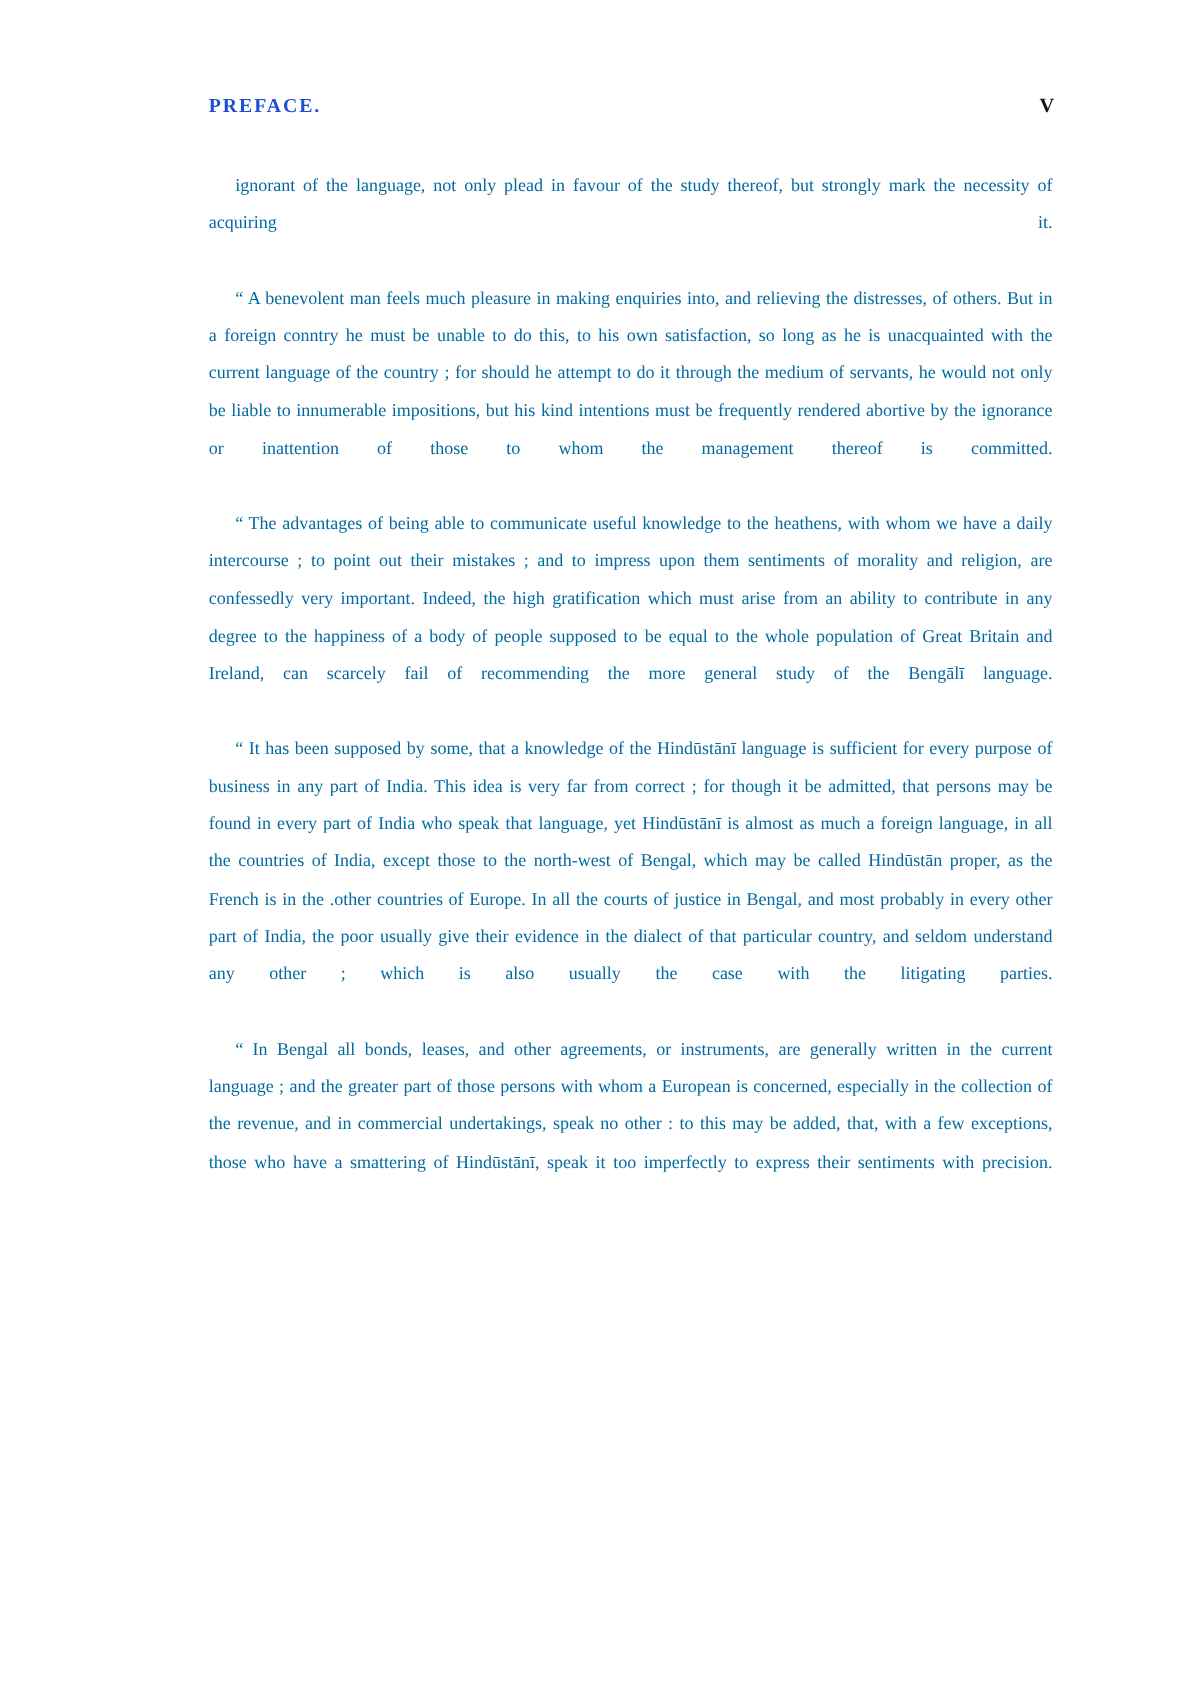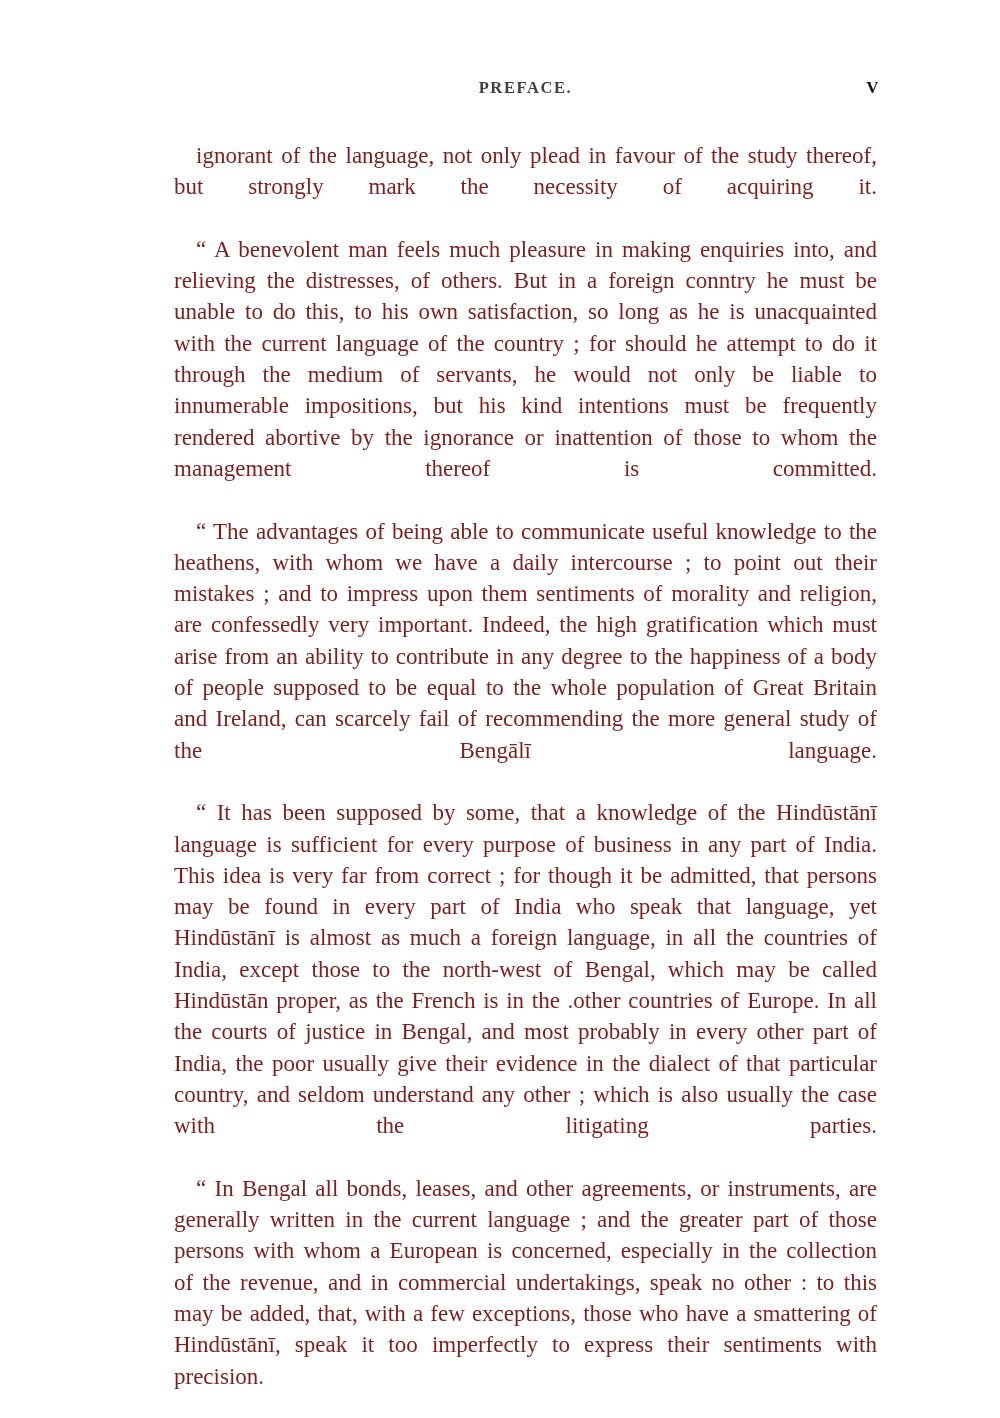--- a/index.html
+++ b/index.html
@@ -31,25 +31,25 @@
     left: 174px;
     top: 78px;
     width: 703px;
     height: 26px;
   }
   .running-head-title {
     position: absolute;
     left: 0;
     top: 0;
     width: 703px;
-    text-align: center;
+    text-align: left;
     font-size: 16.5px;
     letter-spacing: 1.6px;
     font-weight: 600;
-    color: #404040;
+    color: #1d4ed8;
   }
   .running-head-folio {
     position: absolute;
     right: -2px;
     top: 0;
     font-size: 17px;
     font-weight: 700;
     letter-spacing: 0.5px;
     color: #141414;
   }
@@ -58,26 +58,26 @@
   .textblock {
     position: absolute;
     left: 174px;
     top: 140px;
     width: 703px;
   }
 
   p.para {
     margin: 0;
     padding: 0;
-    font-size: 23px;
+    font-size: 15px;
     line-height: 31.3px;
     text-align: justify;
     text-justify: inter-word;
     text-indent: 22px;
-    color: #7f1d1d;
+    color: #0369a1;
     hyphens: manual;
     -webkit-hyphens: manual;
     word-spacing: 0.04em;
   }
   
   p.para:after {
     content: "";
     display: inline-block;
     width: 100%;
   }

